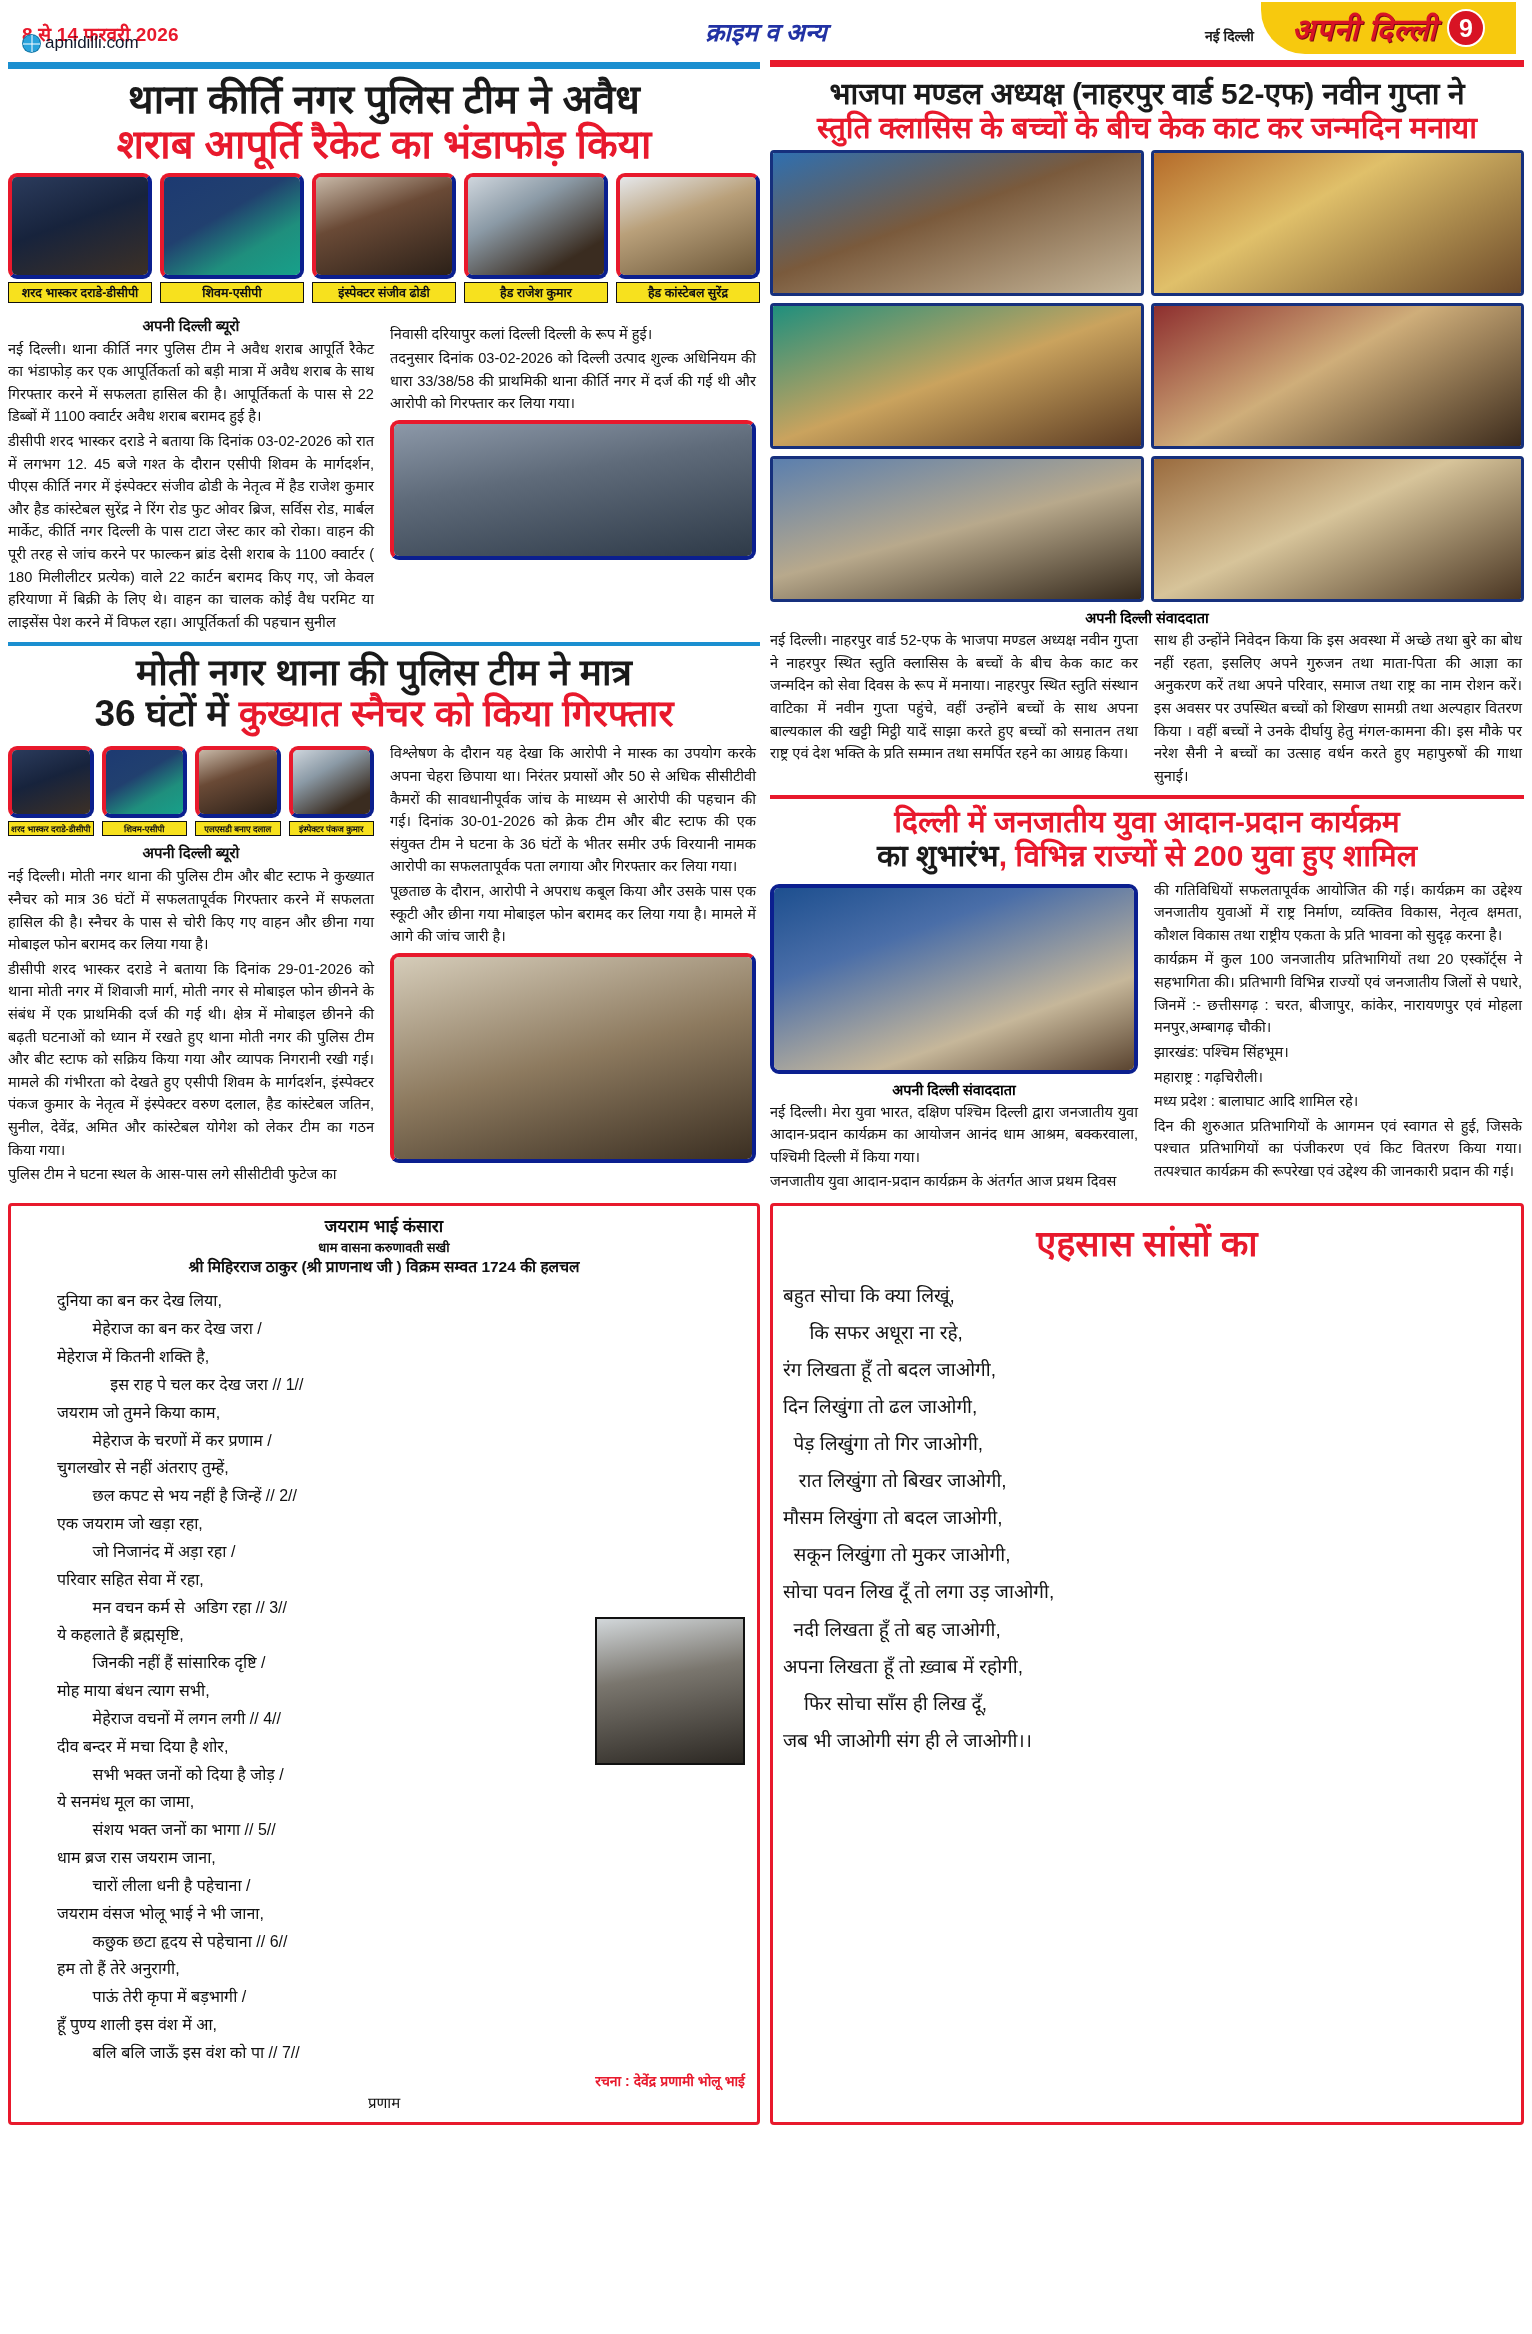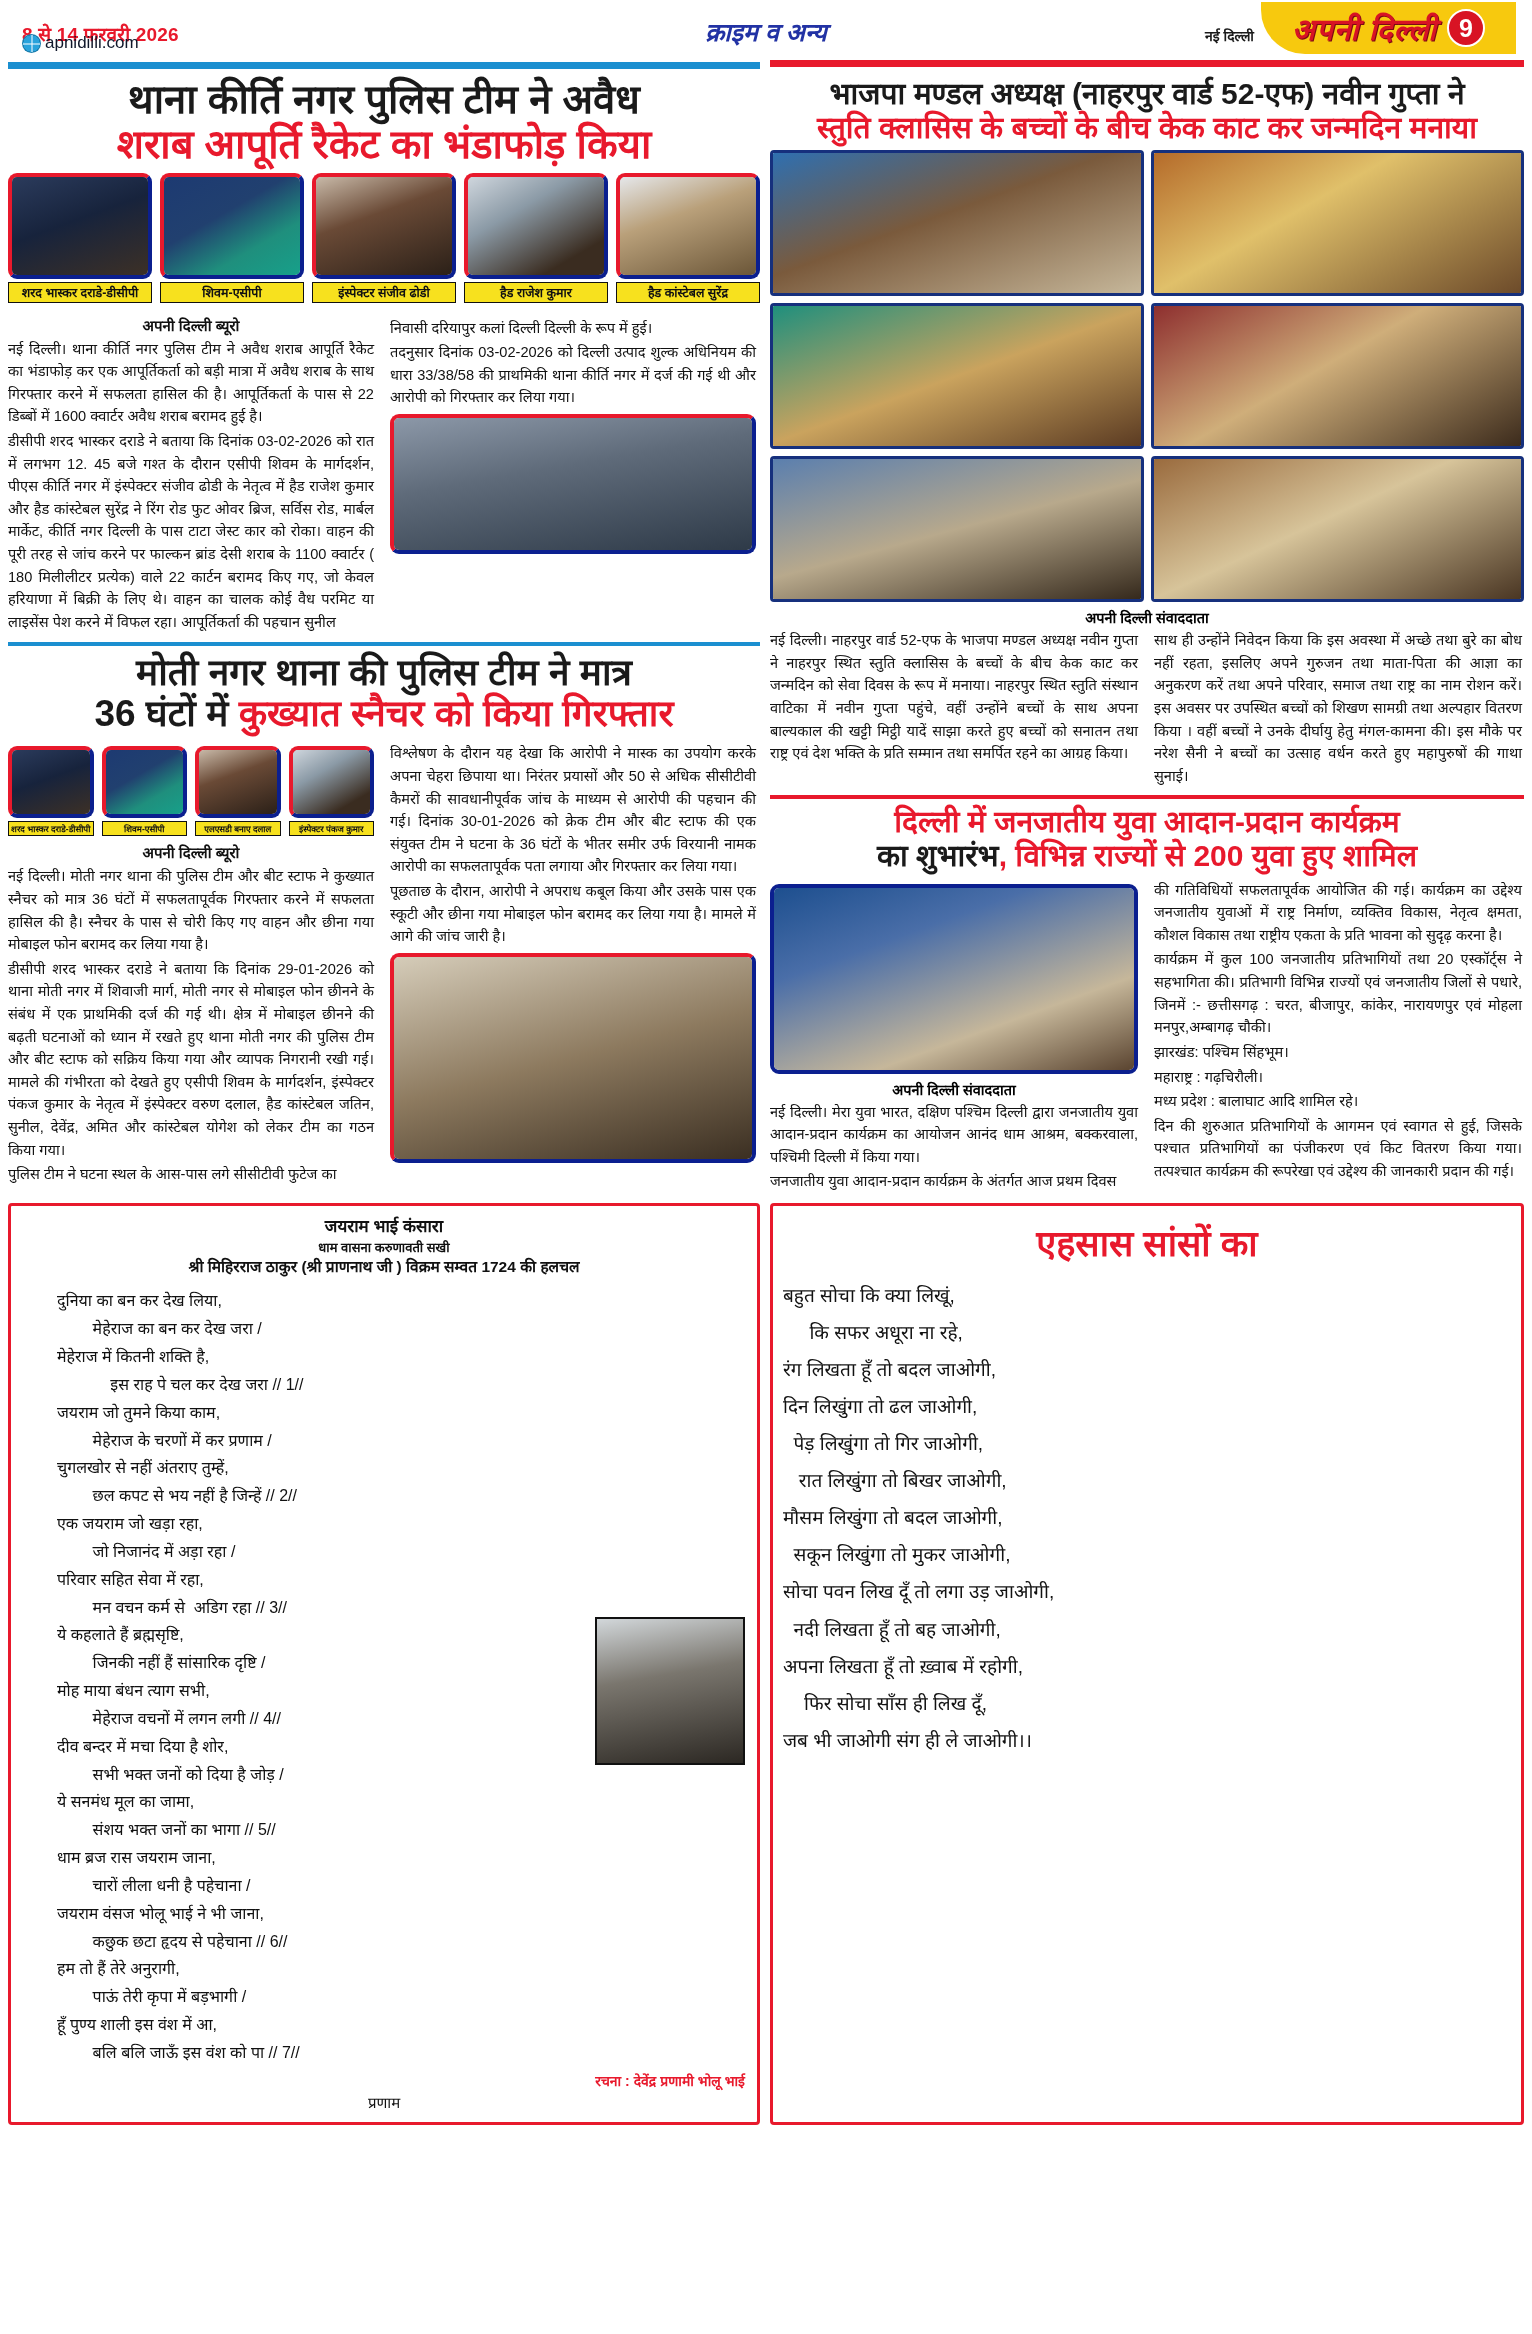--- a/index.html
+++ b/index.html
@@ -268,26 +268,26 @@
                 <div class="ph ph-e"></div>
               </div>
             <div class="pcap">हैड कांस्टेबल सुरेंद्र</div>
           </div>
         </div>
 
         <div style="display:flex;gap:16px;margin-top:6px;">
           <div style="width:366px;">
             <div class="byline">अपनी दिल्ली ब्यूरो</div>
             <div class="body1">
-              <p>नई दिल्ली। थाना कीर्ति नगर पुलिस टीम ने अवैध शराब आपूर्ति रैकेट का भंडाफोड़ कर एक आपूर्तिकर्ता को बड़ी मात्रा में अवैध शराब के साथ गिरफ्तार करने में सफलता हासिल की है। आपूर्तिकर्ता के पास से 22 डिब्बों में 1600 क्वार्टर अवैध शराब बरामद हुई है।</p>
+              <p>नई दिल्ली। थाना कीर्ति नगर पुलिस टीम ने अवैध शराब आपूर्ति रैकेट का भंडाफोड़ कर एक आपूर्तिकर्ता को बड़ी मात्रा में अवैध शराब के साथ गिरफ्तार करने में सफलता हासिल की है। आपूर्तिकर्ता के पास से 22 डिब्बों में 1100 क्वार्टर अवैध शराब बरामद हुई है।</p>
               <p>डीसीपी शरद भास्कर दराडे ने बताया कि दिनांक 03-02-2026 को रात में लगभग 12. 45 बजे गश्त के दौरान एसीपी शिवम के मार्गदर्शन, पीएस कीर्ति नगर में इंस्पेक्टर संजीव ढोडी के नेतृत्व में हैड राजेश कुमार और हैड कांस्टेबल सुरेंद्र ने रिंग रोड फुट ओवर ब्रिज, सर्विस रोड, मार्बल मार्केट, कीर्ति नगर दिल्ली के पास टाटा जेस्ट कार को रोका। वाहन की पूरी तरह से जांच करने पर फाल्कन ब्रांड देसी शराब के 1100 क्वार्टर ( 180 मिलीलीटर प्रत्येक) वाले 22 कार्टन बरामद किए गए, जो केवल हरियाणा में बिक्री के लिए थे। वाहन का चालक कोई वैध परमिट या लाइसेंस पेश करने में विफल रहा। आपूर्तिकर्ता की पहचान सुनील</p>
             </div>
           </div>
           <div style="width:366px;">
-            <div class="body1" style="margin-top:8px;">
+            <div class="body1" style="margin-top:14px;">
               <p>निवासी दरियापुर कलां दिल्ली दिल्ली के रूप में हुई।</p>
               <p>तदनुसार दिनांक 03-02-2026 को दिल्ली उत्पाद शुल्क अधिनियम की धारा  33/38/58 की प्राथमिकी थाना कीर्ति नगर में दर्ज की गई थी और आरोपी को गिरफ्तार कर लिया गया।</p>
             </div>
             <div class="inline-photo" style="height:140px;">
               <div class="ph ph-f"></div>
             </div>
           </div>
         </div>
       </div>
 

